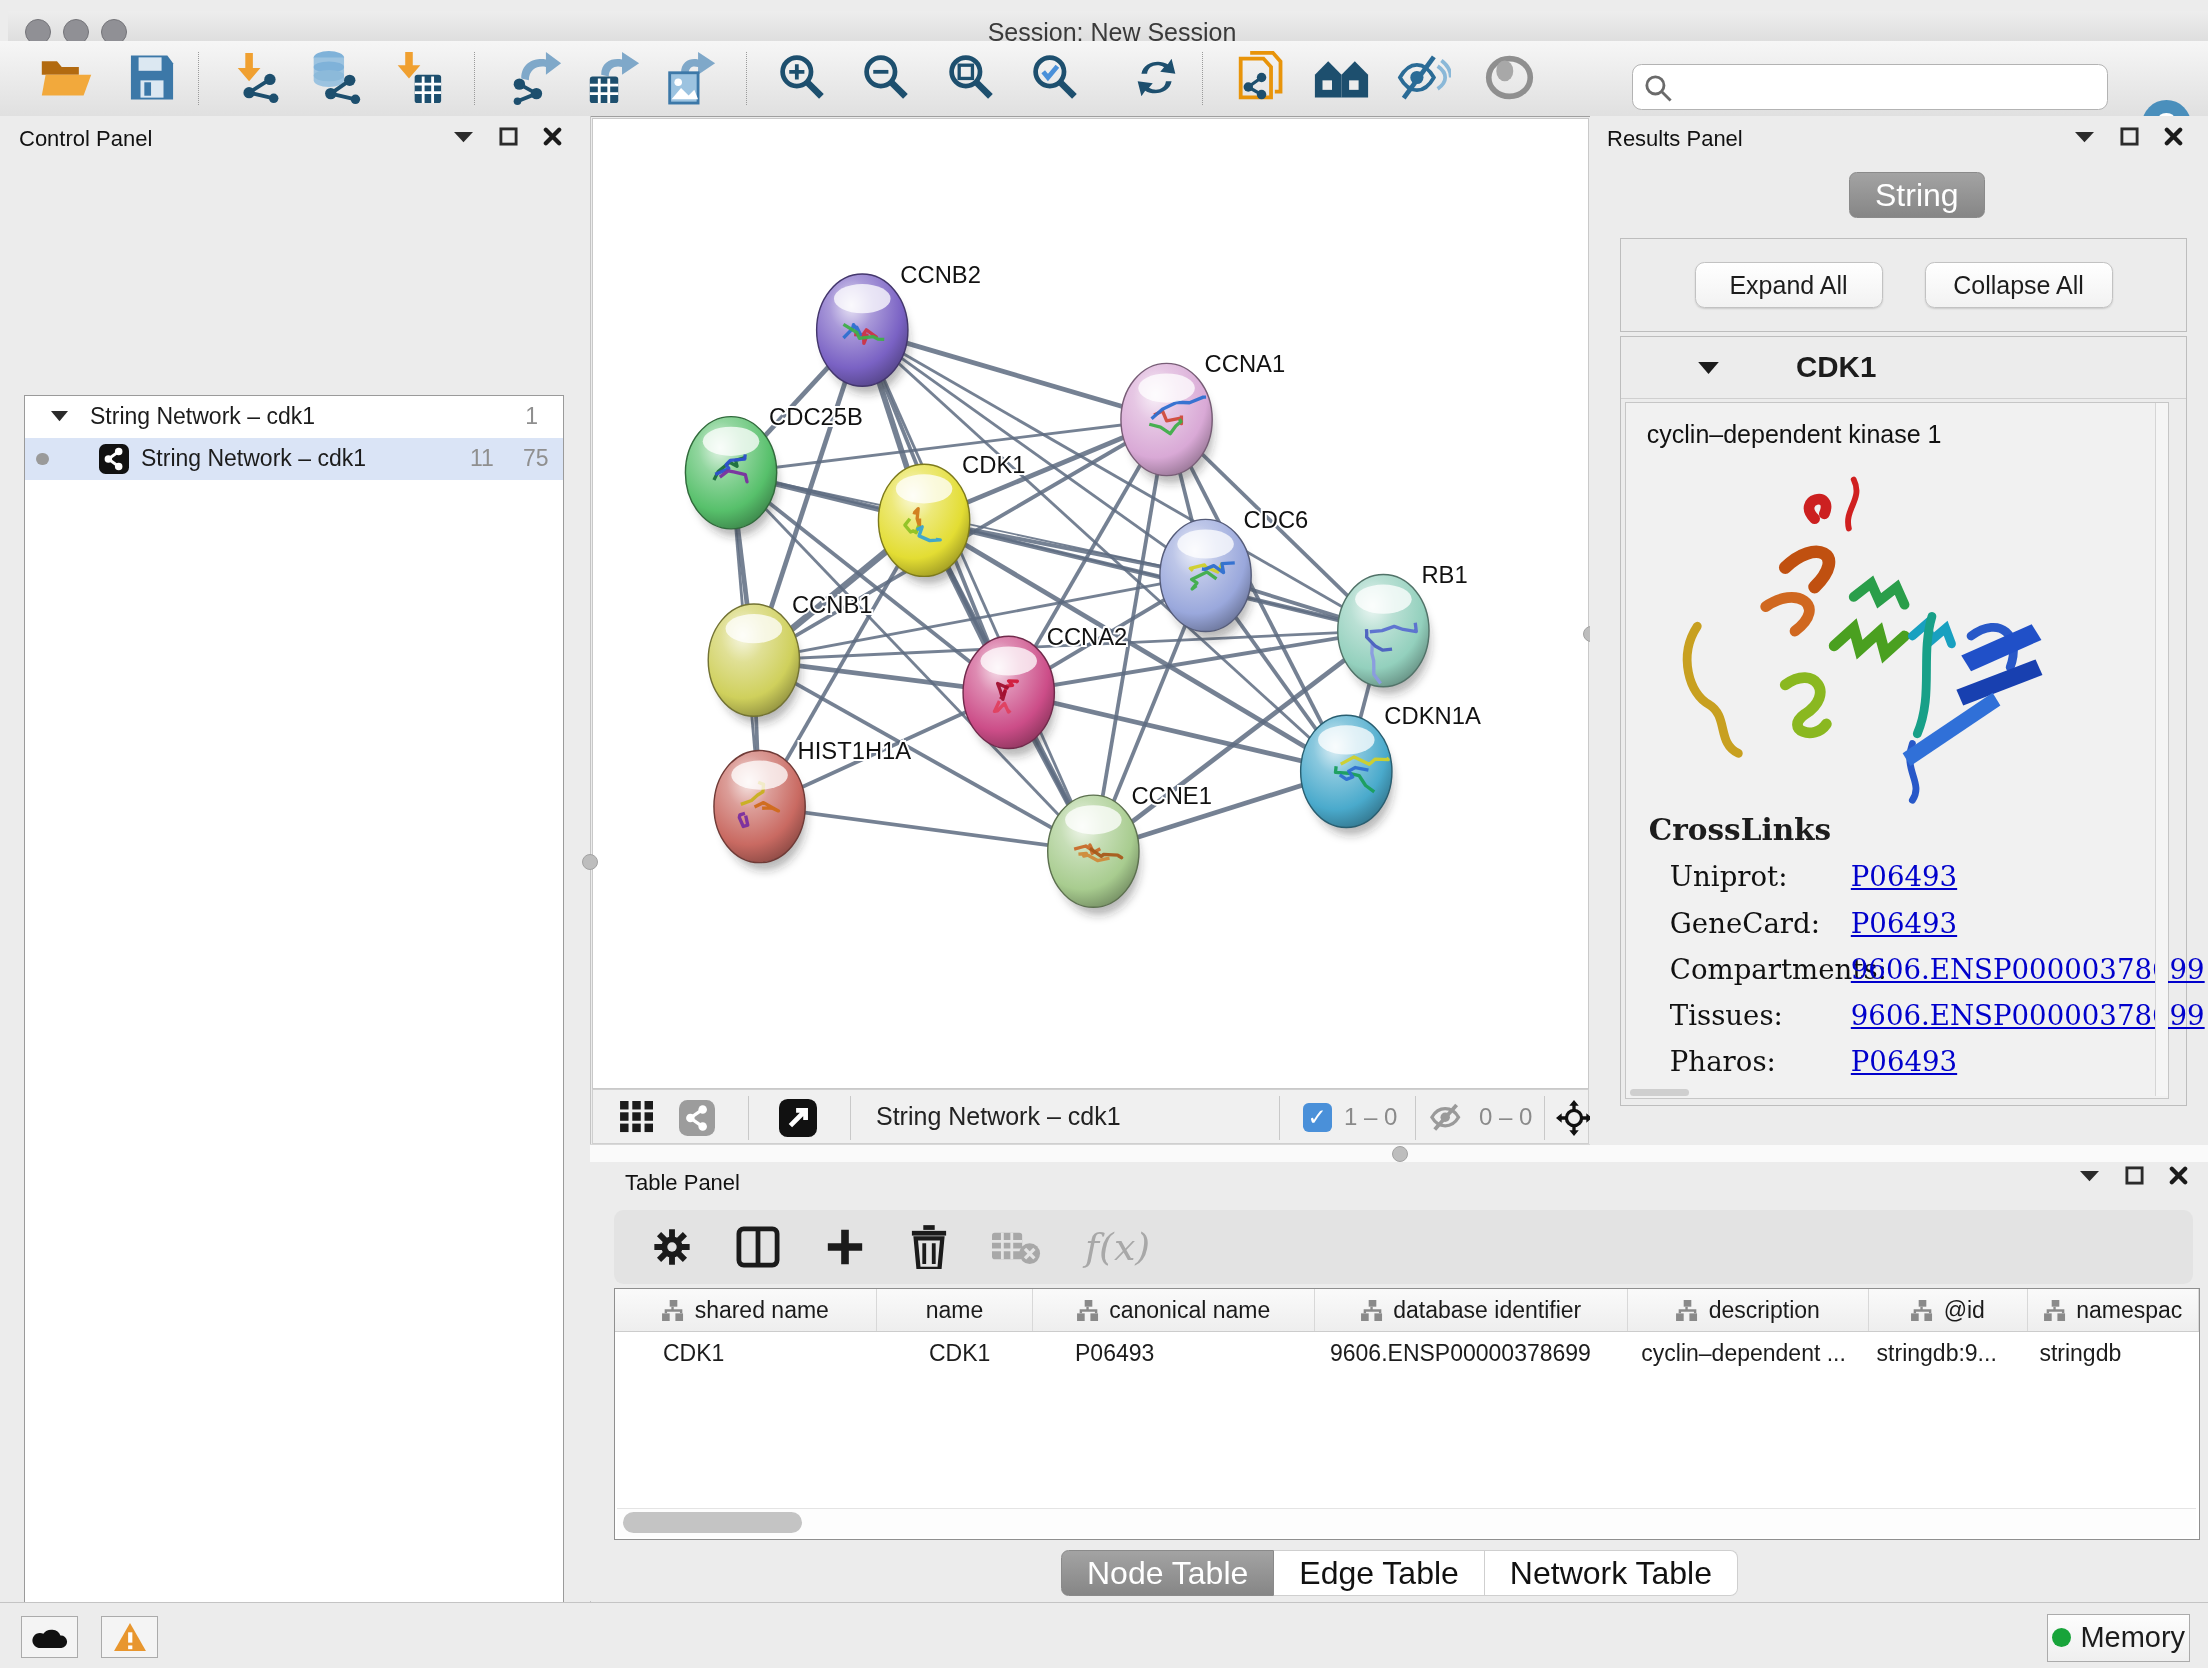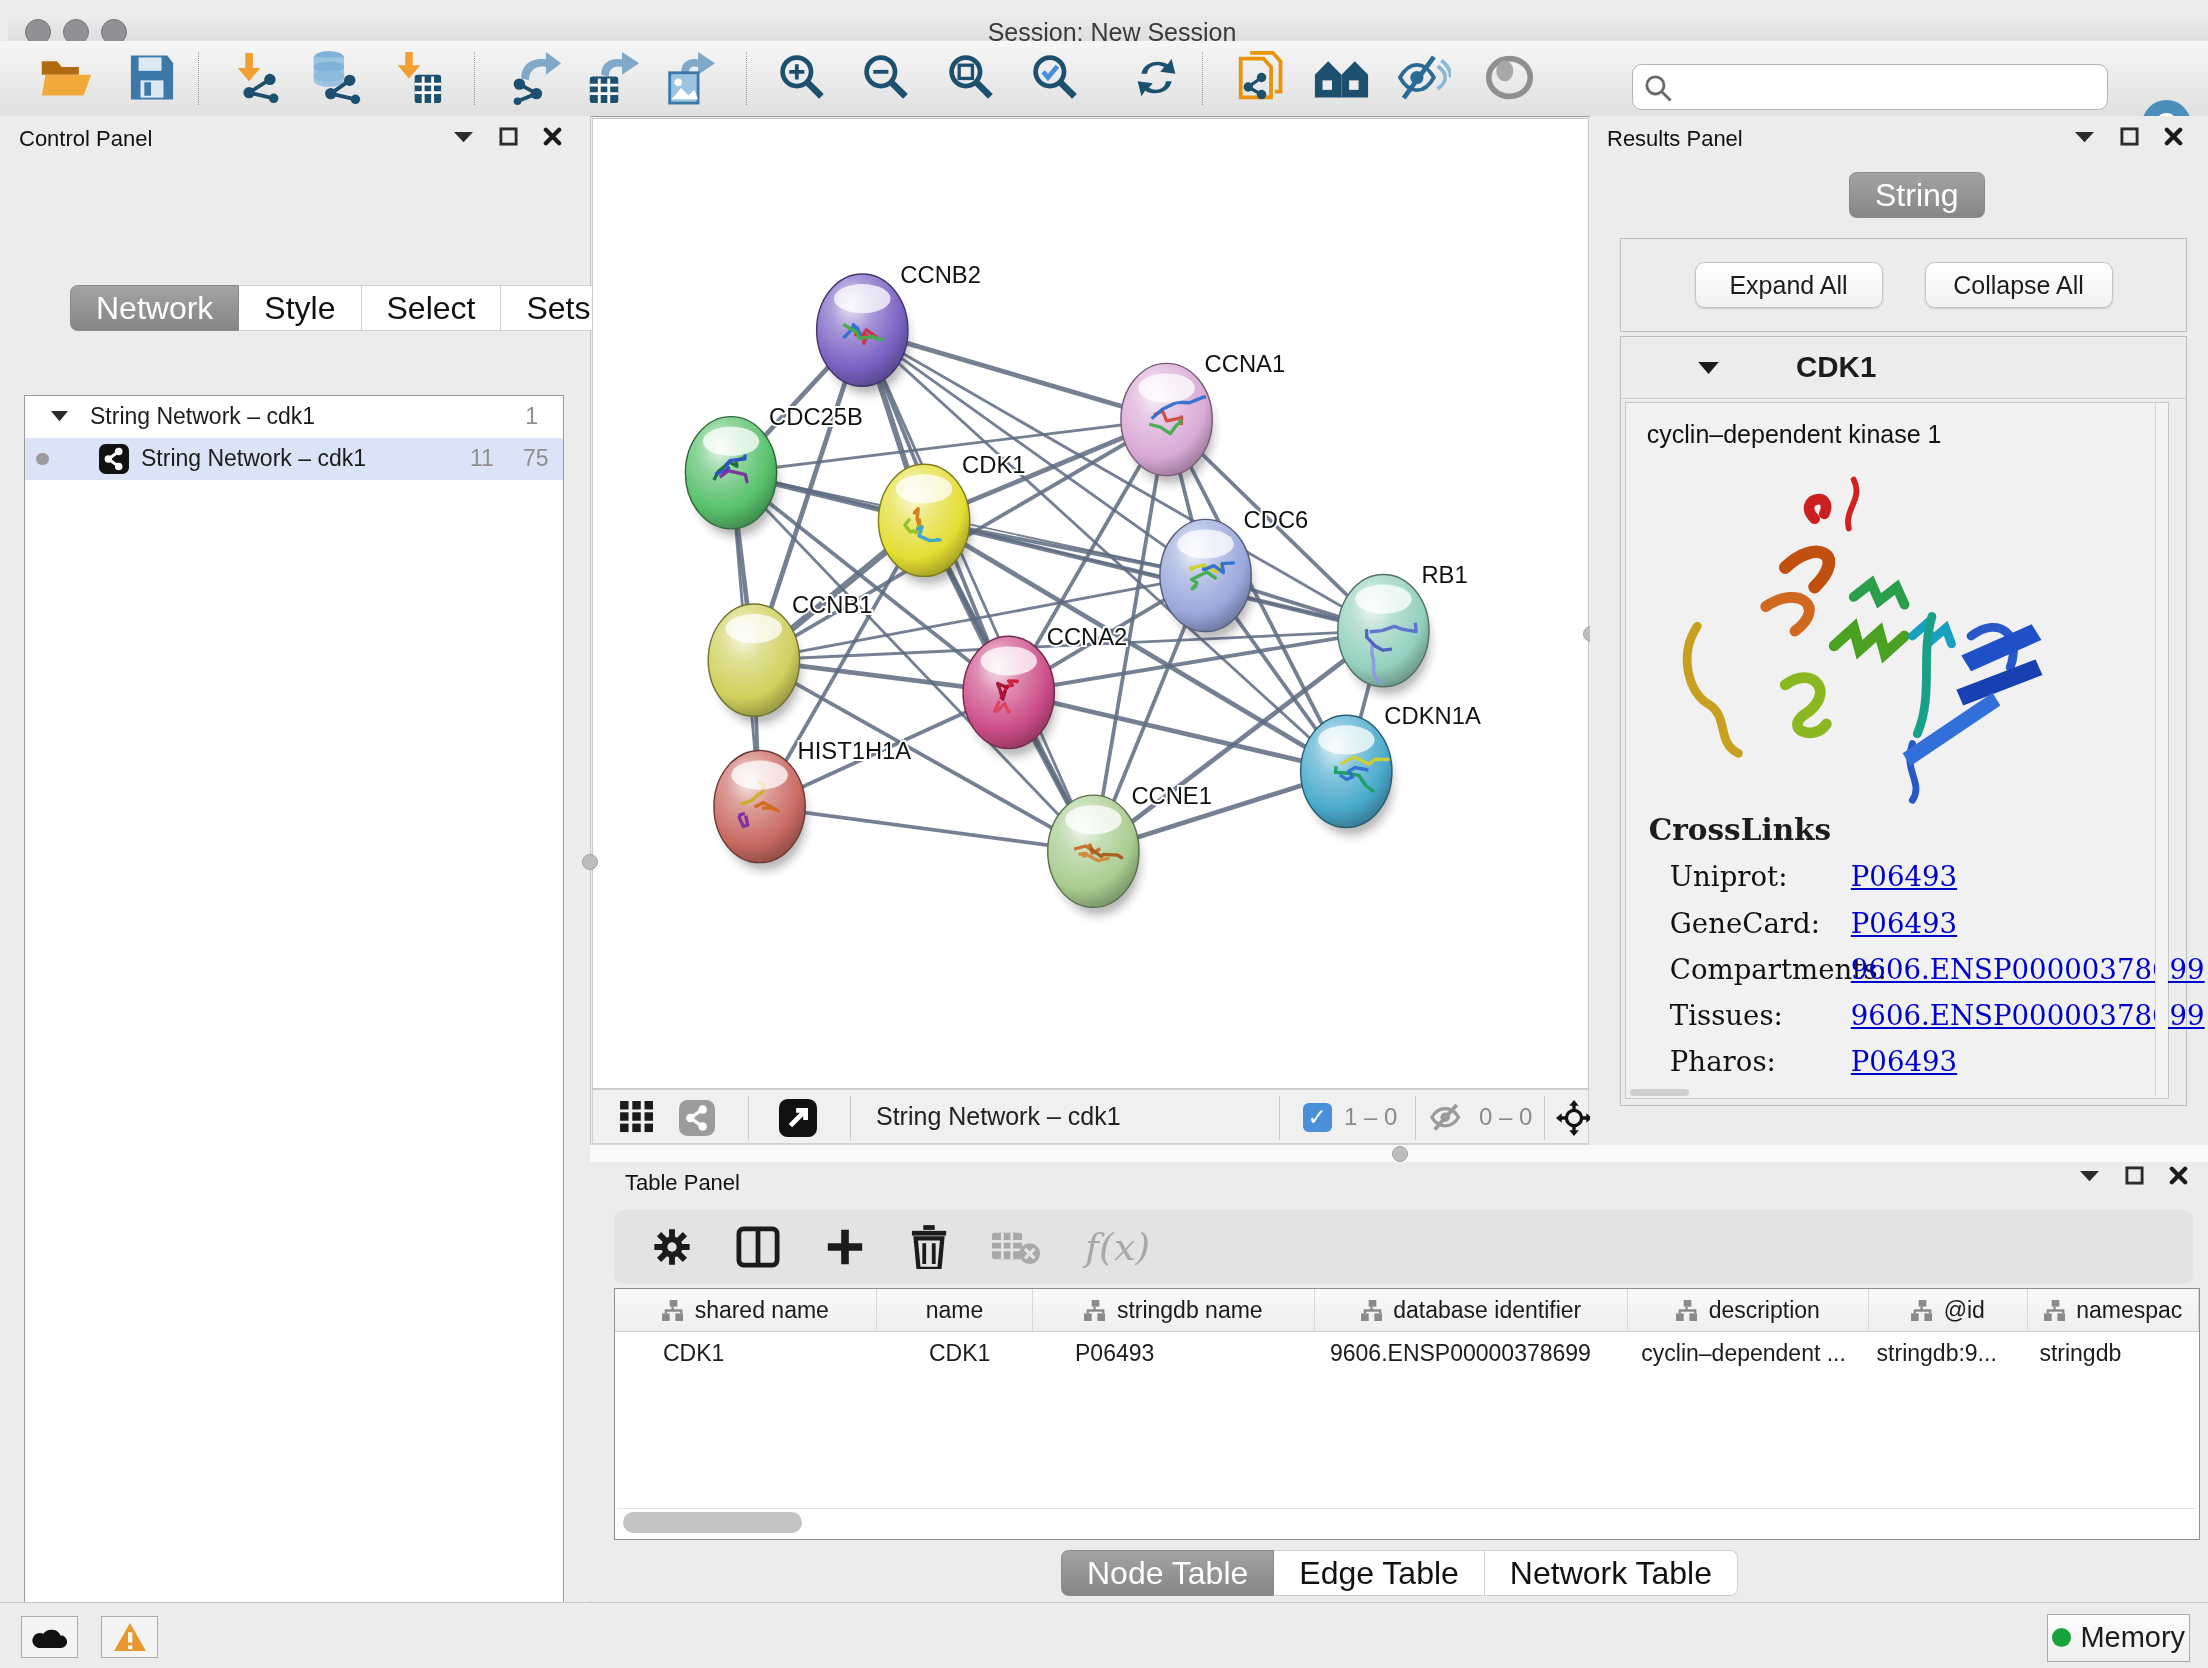--- a/index.html
+++ b/index.html
@@ -257,26 +257,20 @@
       <svg width="21" height="13.3" viewBox="0 0 22 14">
           <path d="M1 2 h20 L11 13z" fill="#2b2b2b"></path>
         </svg>
       <svg width="19" height="19" viewBox="0 0 20 20">
           <rect x="2" y="2" width="16" height="16" fill="none" stroke="#2b2b2b" stroke-width="3"></rect>
         </svg>
       <svg width="19" height="19" viewBox="0 0 20 20">
           <path d="M3 3 L17 17 M17 3 L3 17" stroke="#1b1b1b" stroke-width="4.5" stroke-linecap="round"></path>
         </svg>
     </div>
-    <div id="cp-tabs" class="tabs">
-        <div class="tab sel">Network</div>
-        <div class="tab">Style</div>
-        <div class="tab">Select</div>
-        <div class="tab">Sets</div>
-      </div>
     <div id="cp-box">
       <div class="tree-row">
         <svg style="position:absolute;left:25px;top:13.3px" width="19" height="13.3" viewBox="0 0 20 14">
             <path d="M1 2 h18 L10 13z" fill="#2b2b2b"></path>
           </svg>
         <span style="position:absolute;left:65px;top:6.7px">String Network – cdk1</span>
         <span class="cnt" style="right:25px;top:6.7px">1</span>
       </div>
       <div class="tree-row" id="tree-row2">
         <div style="position:absolute;left:11.4px;top:15px;width:12.4px;height:12.4px;border-radius:50%;background:#9a9a9a"></div>
@@ -712,21 +706,21 @@
           </div>
           <div class="th" style="width: 282px;">
             <svg width="23" height="21" viewBox="0 0 24 22">
               <g fill="#8a8a8a">
                 <rect x="8" y="0" width="8" height="7"></rect>
                 <rect x="0" y="14" width="8" height="8"></rect>
                 <rect x="14" y="14" width="8" height="8"></rect>
                 <path d="M11 7 v4 M4 14 v-3 h16 v3" stroke="#8a8a8a" stroke-width="2.5" fill="none"></path>
               </g>
             </svg>
-            <span>stringdb name</span>
+            <span>canonical name</span>
           </div>
           <div class="th" style="width: 313px;">
             <svg width="23" height="21" viewBox="0 0 24 22">
               <g fill="#8a8a8a">
                 <rect x="8" y="0" width="8" height="7"></rect>
                 <rect x="0" y="14" width="8" height="8"></rect>
                 <rect x="14" y="14" width="8" height="8"></rect>
                 <path d="M11 7 v4 M4 14 v-3 h16 v3" stroke="#8a8a8a" stroke-width="2.5" fill="none"></path>
               </g>
             </svg>

